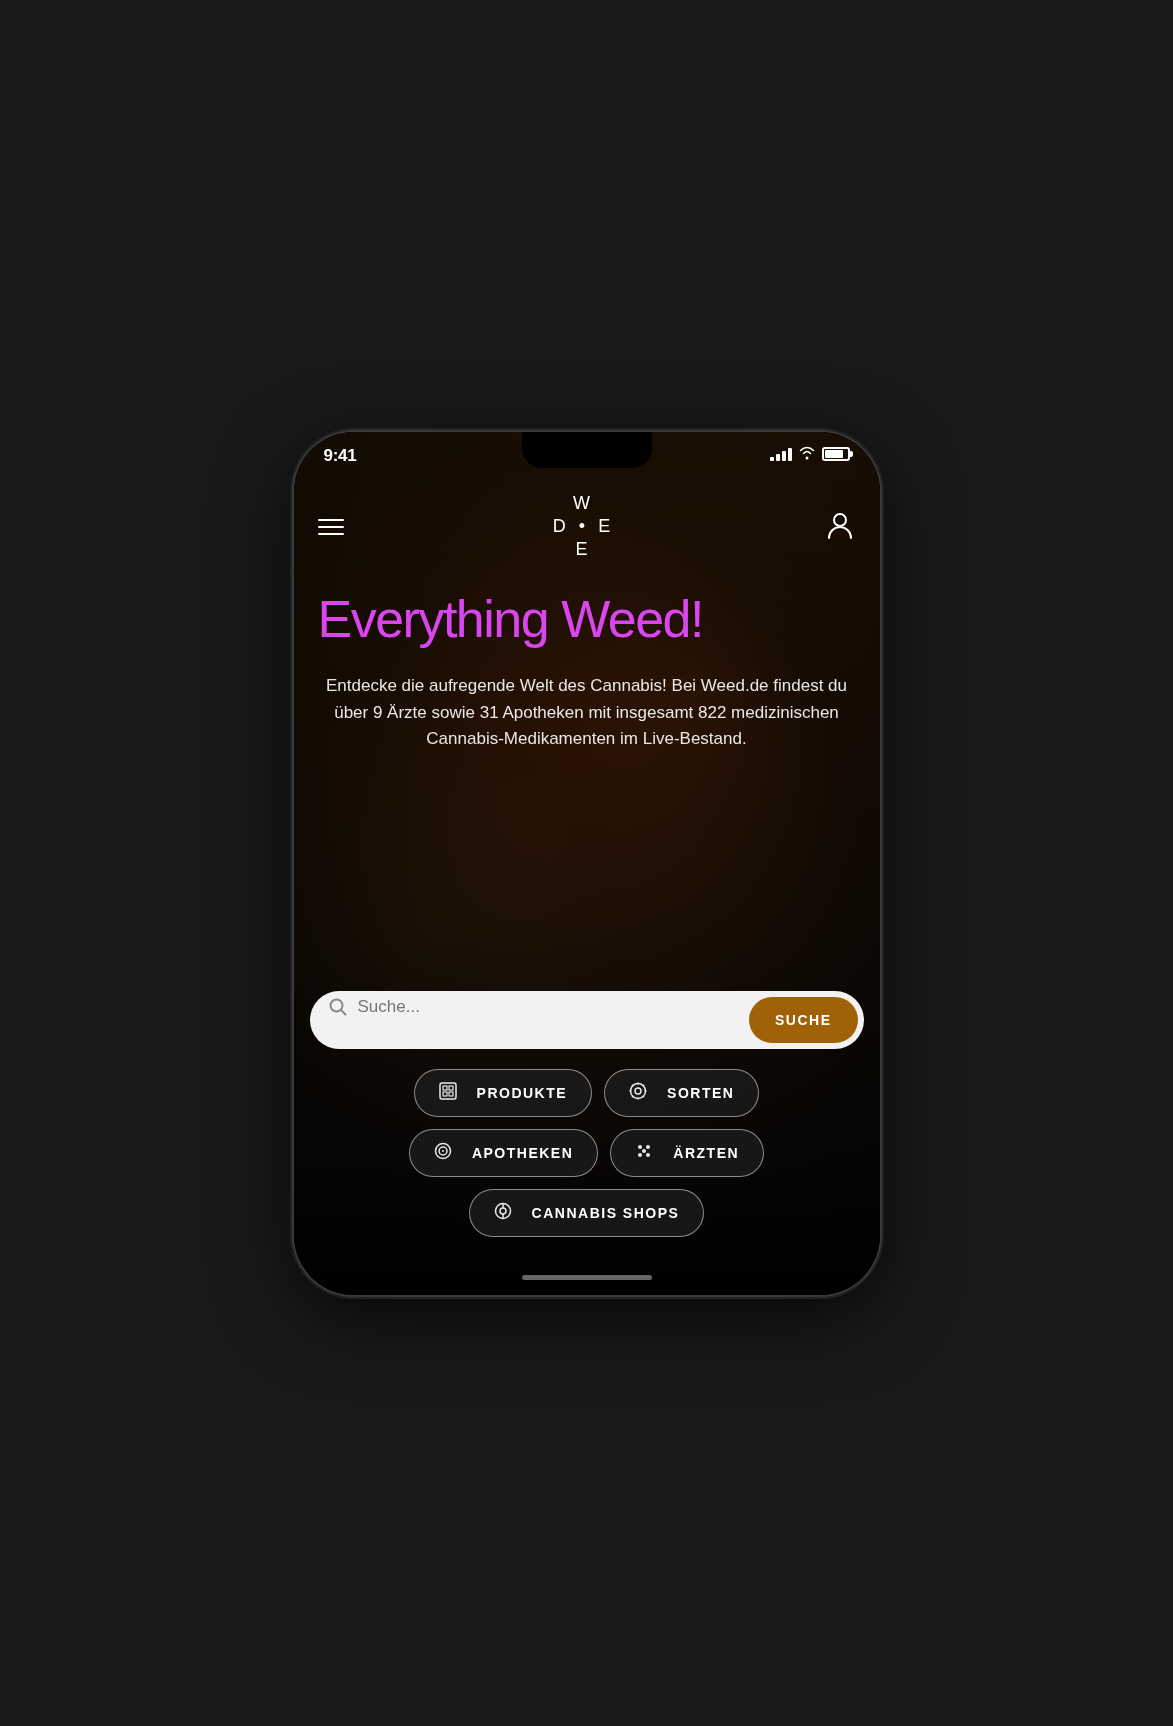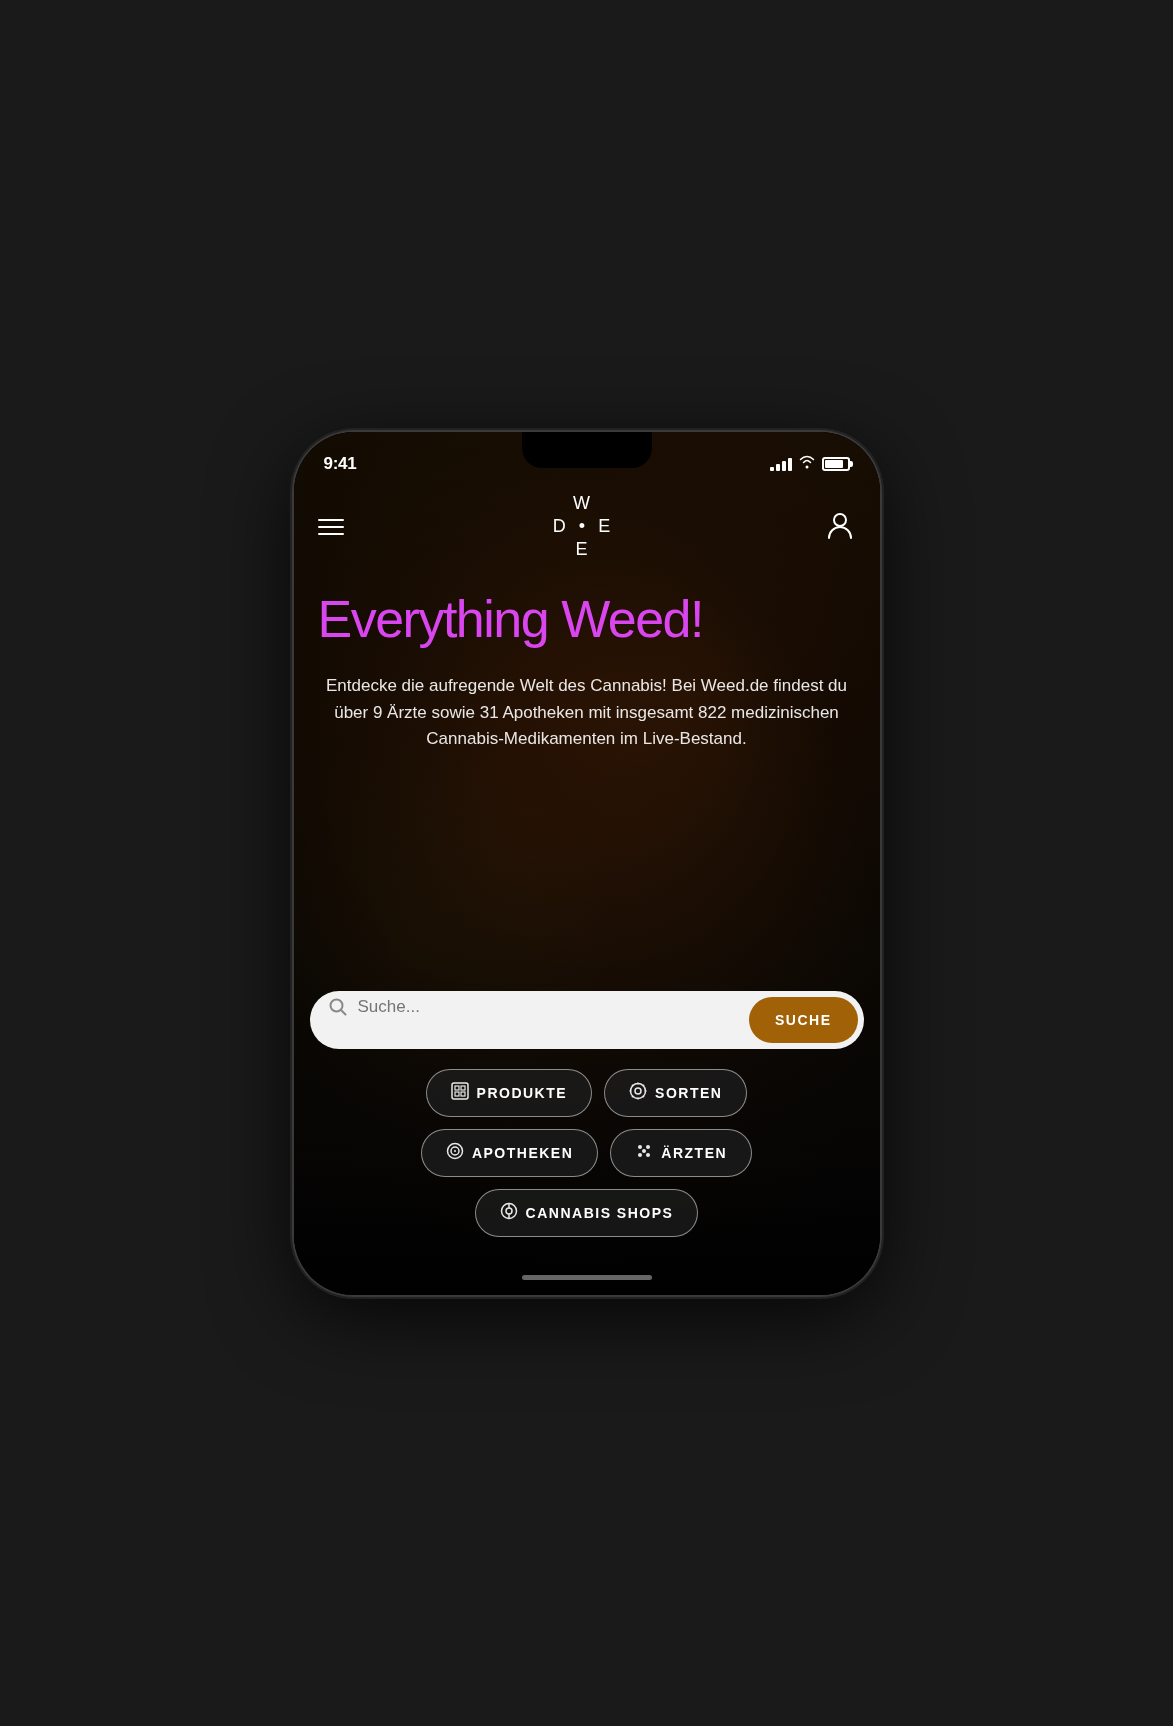--- a/index.html
+++ b/index.html
@@ -125,21 +125,21 @@
       bottom: 0;
       z-index: 2;
       display: flex;
       flex-direction: column;
     }
 
     
     .status-bar {
       display: flex;
       justify-content: space-between;
-      align-items: center;
+      align-items: flex-start;
       padding: 14px 30px 0;
       height: 50px;
     }
 
     .status-time {
       color: #fff;
       font-size: 17px;
       font-weight: 600;
       letter-spacing: -0.3px;
     }
@@ -339,21 +339,21 @@
       border: 1.5px solid rgba(255,255,255,0.5);
       border-radius: 50px;
       color: #fff;
       padding: 12px 24px;
       font-size: 14px;
       font-weight: 700;
       letter-spacing: 1.5px;
       cursor: pointer;
       display: flex;
       align-items: center;
-      gap: 8px;
+      gap: 20px;
       white-space: nowrap;
     }
 
     .cat-btn.full-width {
       justify-content: flex-end;
     }
 
     .cat-icon {
       font-size: 16px;
       opacity: 0.9;

